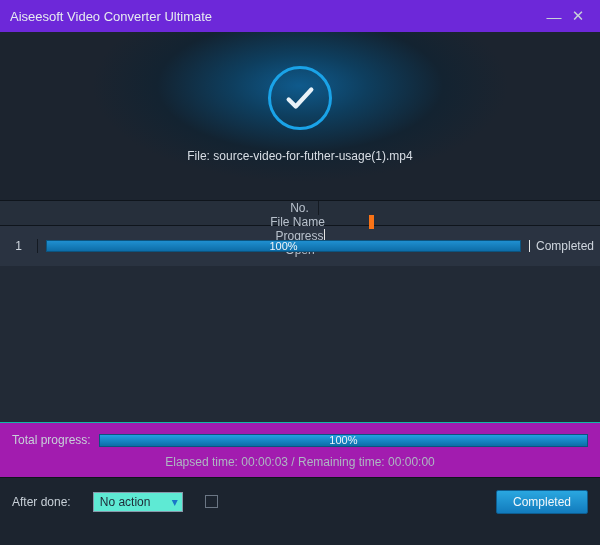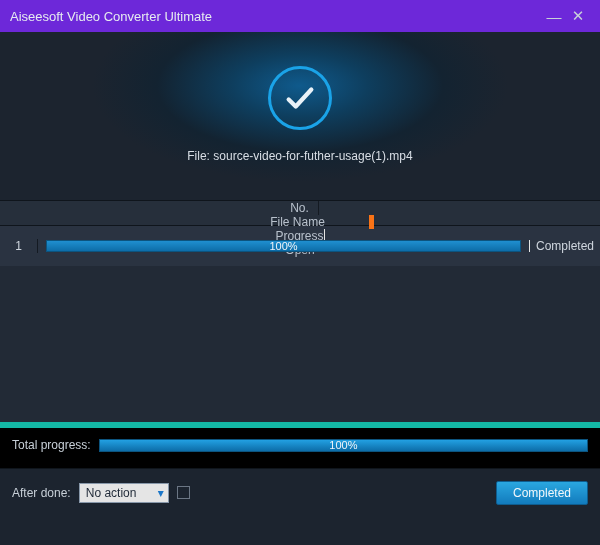--- a/index.html
+++ b/index.html
@@ -70,22 +70,22 @@
       border: 1px solid #0c547f;
       position: relative;
     }
     .pbar .pct {
       position: absolute; inset: 0;
       display: flex; align-items: center; justify-content: center;
       font-size: 11px; color: #eef4f9;
     }
     .footer1 {
       padding: 10px 12px 8px;
-      border-top: 6px solid #14b8a6;
-      background: #000000;
+      border-top: 1px solid #14b8a6;
+      background: #a21caf;
       text-align: center;
     }
     .tp-row { display: flex; align-items: center; gap: 8px; margin-bottom: 8px; }
     .tp-label { white-space: nowrap; }
     .tp-bar {
       flex: 1; height: 13px;
       background: linear-gradient(180deg, #22a0e2, #0d6da8);
       border: 1px solid #0c547f;
       position: relative;
     }
@@ -95,26 +95,26 @@
       font-size: 11px; color: #eef4f9;
     }
     .time-line { color: #aeb7c2; font-size: 12px; }
     .footer2 {
       height: 48px;
       padding: 0 12px;
       border-top: 1px solid #0f151c;
       background: #1c242f;
       display: flex;
       align-items: center;
-      gap: 8px;
+      gap: 22px;
     }
     .dropdown {
       display: inline-flex; align-items: center;
       height: 20px;
-      background: #e5e5e5;
+      background: #5eead4;
       color: #1f2937;
       border: 1px solid #8898aa;
       padding: 0 4px 0 6px;
       font-size: 12px;
       min-width: 90px;
       justify-content: space-between;
     }
     .dropdown .arrow { color: #1a76c8; font-size: 12px; margin-left: 6px; }
     .chk {
       width: 13px; height: 13px;
@@ -174,20 +174,21 @@
   </div>
 </div>
 
 <div class="footer1">
   <div class="tp-row">
     <div class="tp-label">Total progress:</div>
     <div class="tp-bar">
       <div class="pct">100%</div>
     </div>
   </div>
+  <div class="time-line">Elapsed time: 00:00:03 / Remaining time: 00:00:00</div>
 </div>
 
 <div class="footer2">
   <span>After done:</span>
   <div class="dropdown">
     <span>No action</span>
     <span class="arrow">▾</span>
   </div>
   <span class="chk"></span>
   <div class="spacer"></div>

